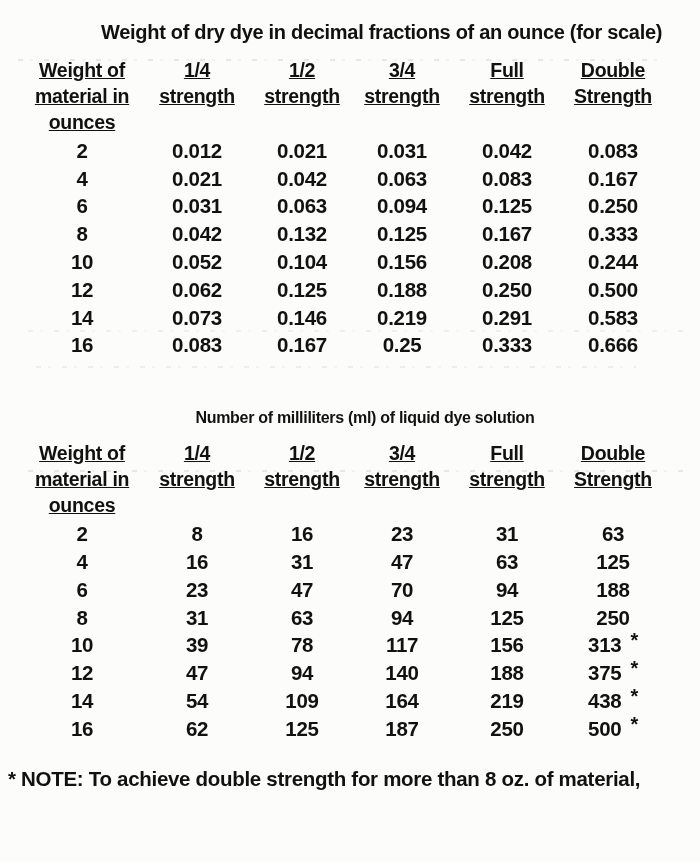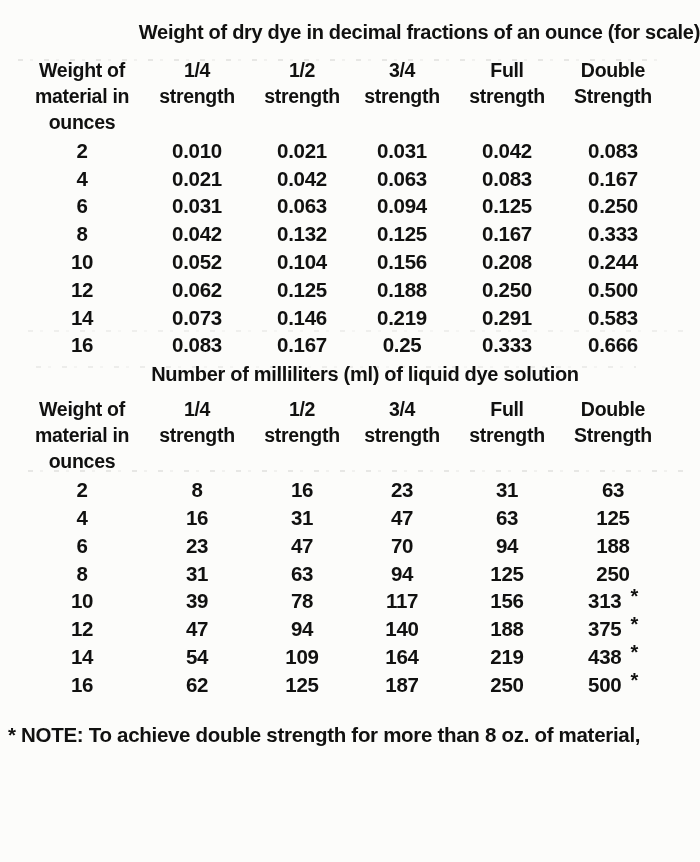--- a/index.html
+++ b/index.html
@@ -22,30 +22,31 @@
     pointer-events: none;
   }
   #sl1 { top: 59px;  left: 18px;  width: 648px; opacity: .55; }
   #sl2 { top: 330px; left: 28px;  width: 655px; opacity: .35; }
   #sl3 { top: 366px; left: 36px;  width: 600px; opacity: .40; }
   #sl4 { top: 470px; left: 28px;  width: 655px; opacity: .55; }
 
   .title-main {
     margin-top: 20px;
     padding-left: 72px;
-    text-align: right;
+    text-align: left;
     font-size: 20px;
     letter-spacing: -0.3px;
     line-height: 24px;
     margin-left: 29px;
   }
   .title-block2 {
+    margin-top: 44px;
     padding-left: 30px;
     text-align: center;
-    font-size: 20px;
+    font-size: 16px;
     letter-spacing: -0.3px;
     line-height: 30px;
   }
   table {
     border-collapse: collapse;
     table-layout: fixed;
     margin-left: 22px;
   }
   #table1 { margin-top: 13px; }
   #table2 { margin-top: 7px; }
@@ -57,20 +58,21 @@
   col.c5 { width: 102px; }
   th {
     font-size: 19.5px;
     letter-spacing: -0.3px;
     line-height: 26px;
     white-space: pre-line;
     vertical-align: top;
     text-align: center;
     font-weight: 700;
     padding-bottom: 2px;
+    text-decoration: underline;
   }
   td {
     font-size: 20.5px;
     letter-spacing: -0.3px;
     height: 27.8px;
     text-align: center;
     vertical-align: middle;
     font-weight: 700;
   }
   .ast {
@@ -118,21 +120,21 @@
 strength</th>
         <th>Full
 strength</th>
         <th>Double
 Strength</th>
       </tr>
     </thead>
   <tbody>
       <tr>
         <td>2</td>
-        <td>0.010</td>
+        <td>0.012</td>
         <td>0.021</td>
         <td>0.031</td>
         <td>0.042</td>
         <td>0.083</td>
       </tr>
       <tr>
         <td>4</td>
         <td>0.021</td>
         <td>0.042</td>
         <td>0.063</td>

